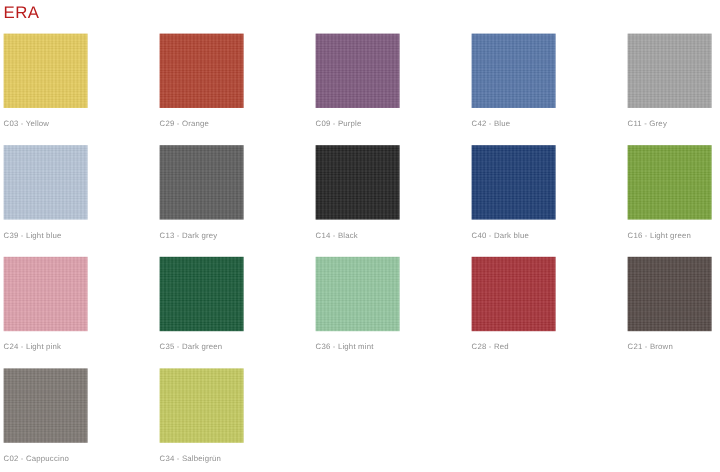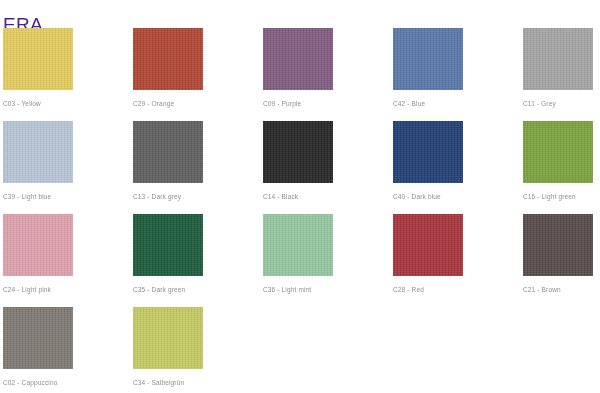--- a/index.html
+++ b/index.html
@@ -16,24 +16,24 @@
   }
   #page {
     position: relative;
     width: 600px;
     height: 393px;
     background: #ffffff;
   }
   #collection-title {
     position: absolute;
     left: 3px;
-    top: 16px;
-    font-size: 19px;
+    top: 1px;
+    font-size: 14px;
     line-height: 18px;
-    color: #4c1d95;
+    color: #b91c1c;
     letter-spacing: 0.3px;
     font-weight: 400;
   }
   #swatch-grid {
     position: absolute;
     left: 3px;
     top: 28px;
     width: 597px;
     display: grid;
     grid-template-columns: repeat(5, 130px);

